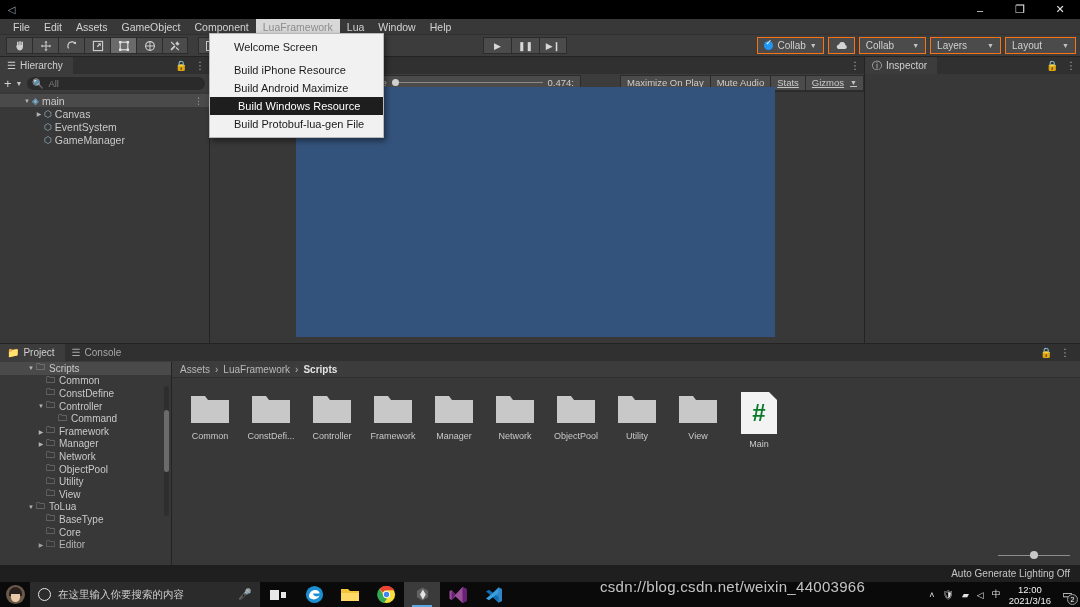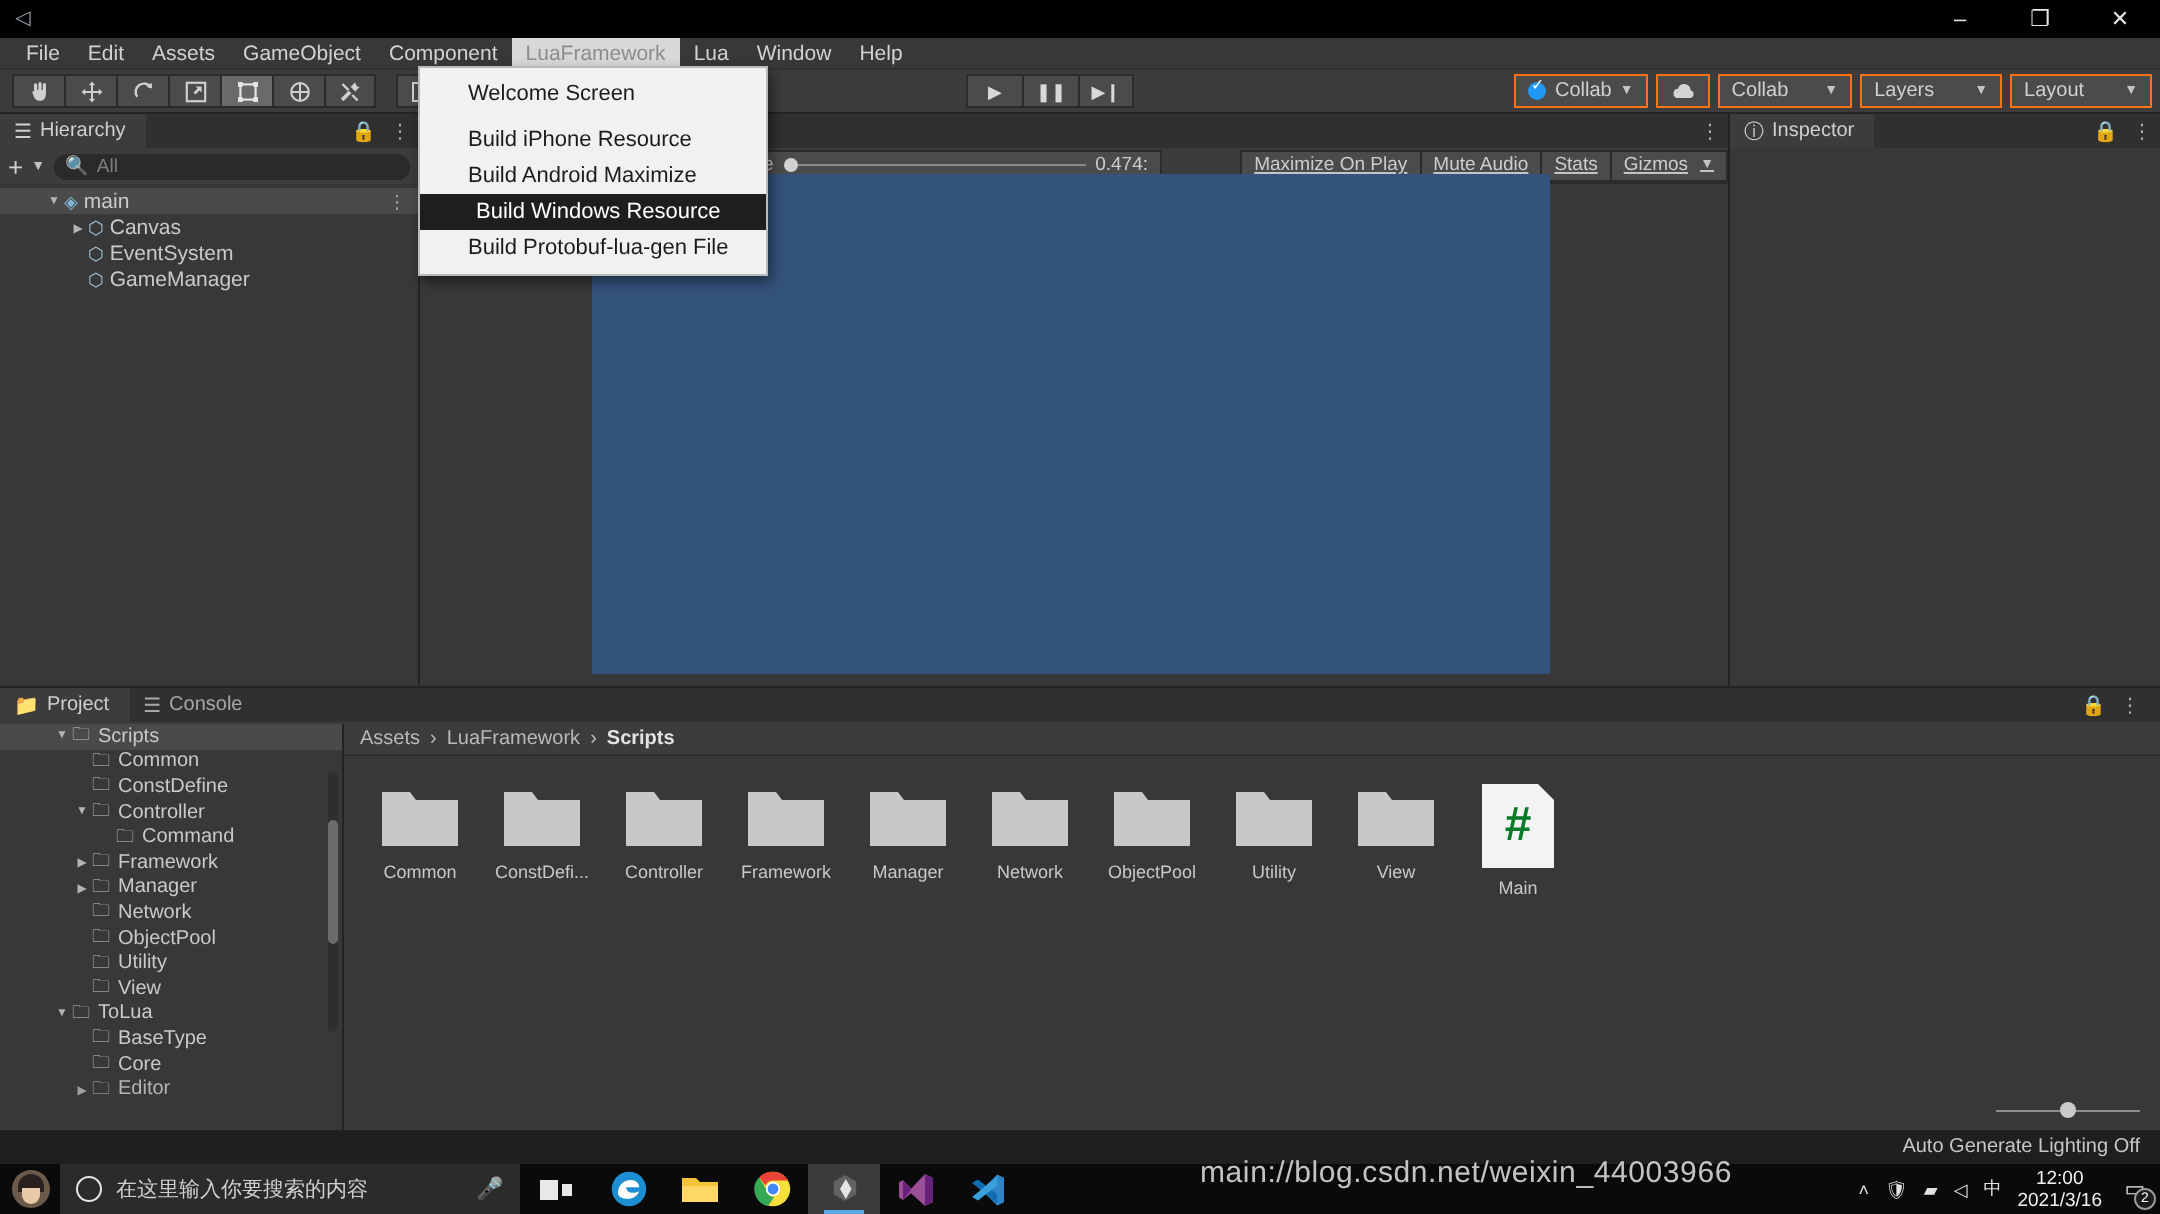--- a/index.html
+++ b/index.html
@@ -612,14 +612,14 @@
       <div class="clock">
         <div>12:00</div>
         <div>2021/3/16</div>
       </div>
       <div class="notif">▭
         <b>2</b>
       </div>
     </div>
   </div>
 
-  <div class="watermark">main://blog.csdn.net/weixin_44003966</div>
+  <div class="watermark">csdn://blog.csdn.net/weixin_44003966</div>
 </div>
 
 </body></html>

